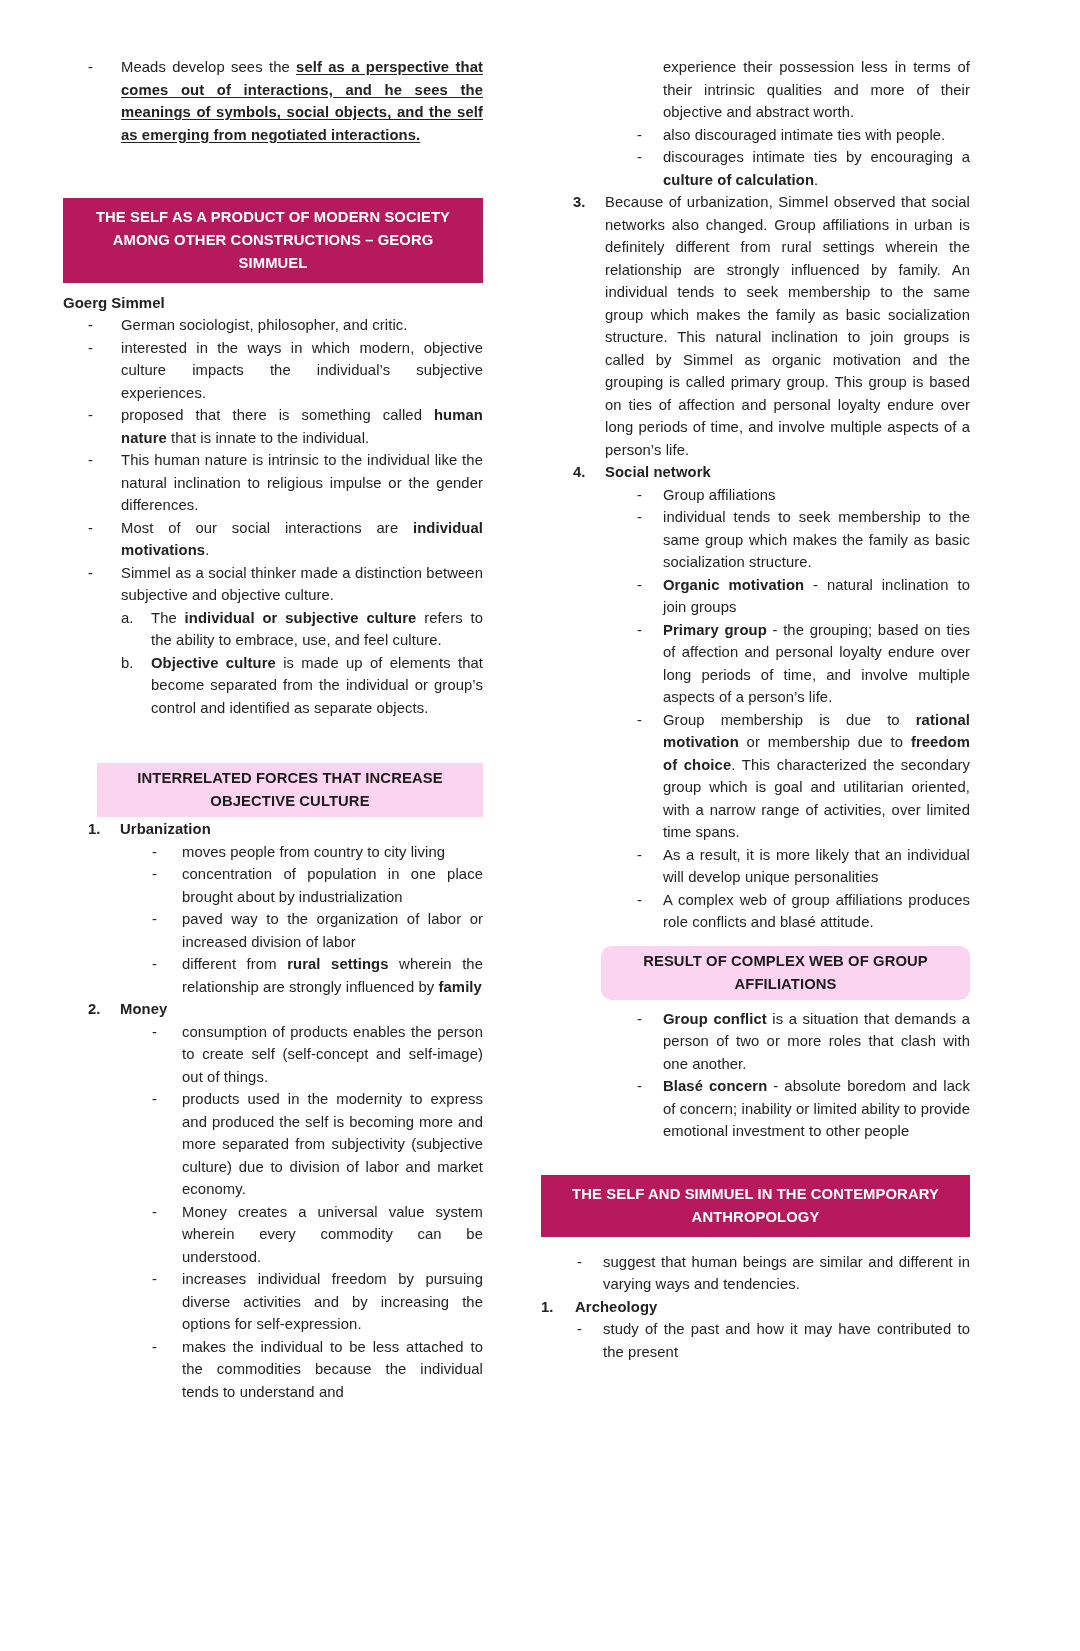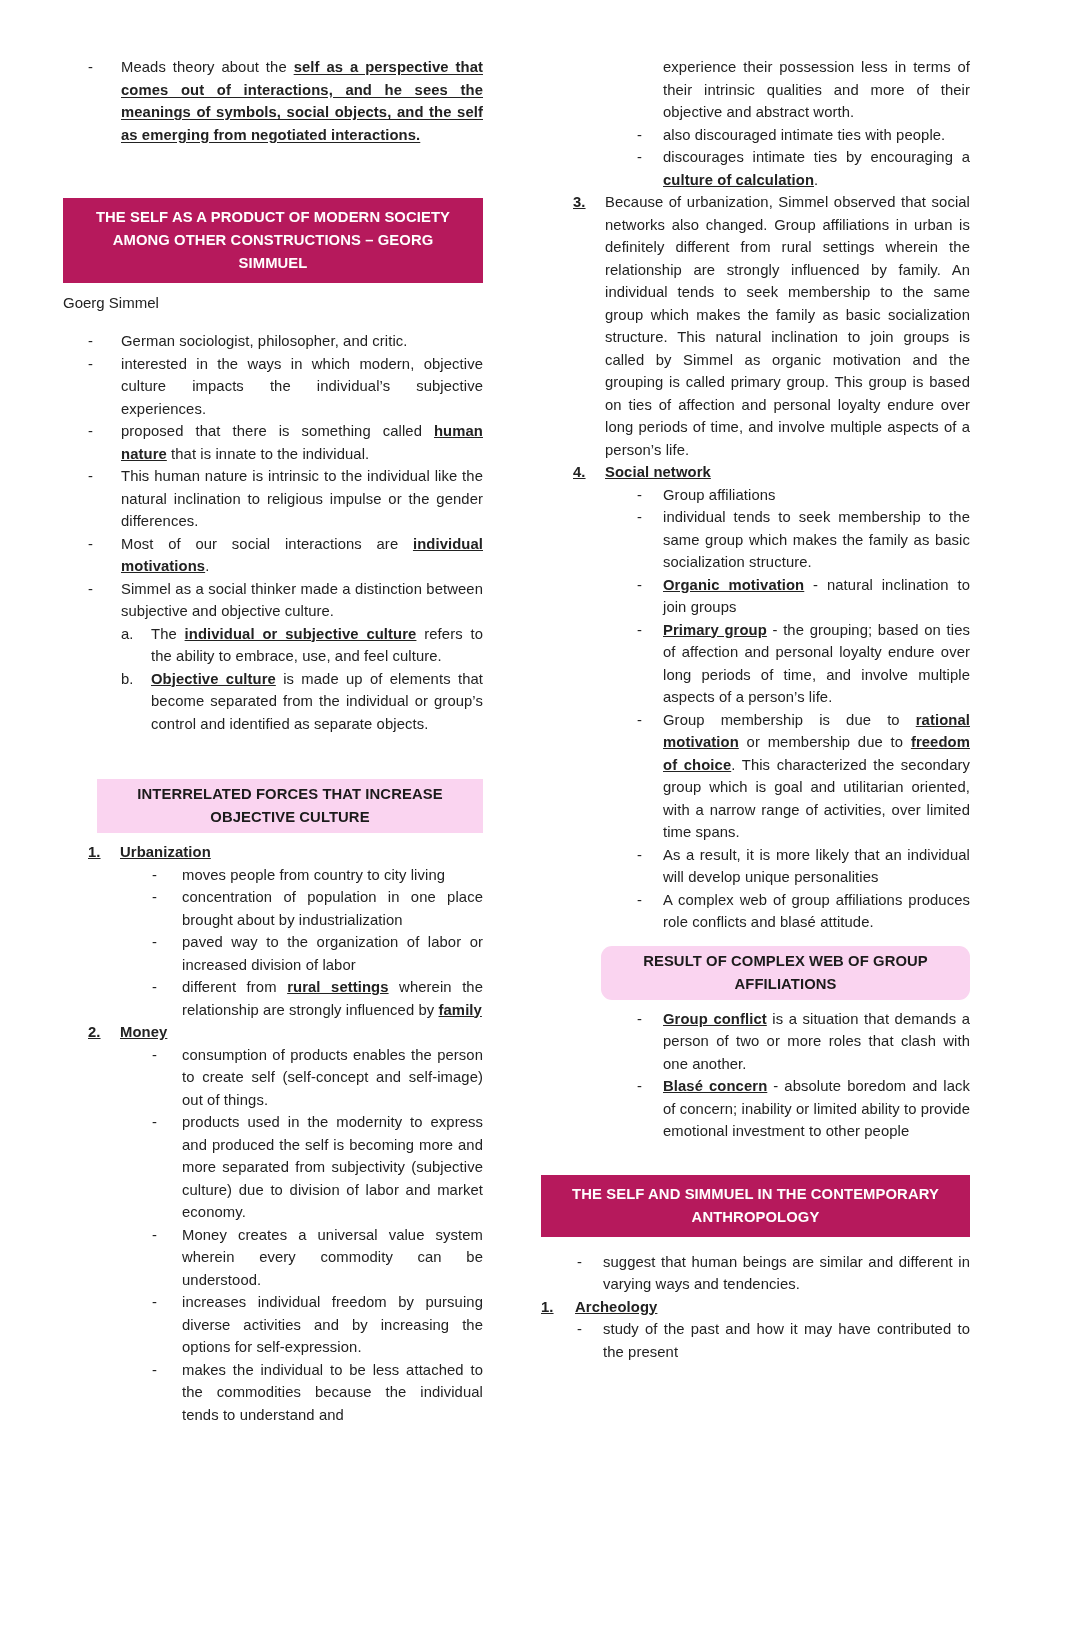--- a/index.html
+++ b/index.html
@@ -18,49 +18,49 @@
   }
   .col { flex:none; }
   #col-left  { width:420px; }
   #col-right { width:429px; }
 
   .list { font-size:14.8px; line-height:22.5px; letter-spacing:0.1px; }
   .item { display:flex; }
   .marker { flex:0 0 auto; }
   .body { flex:1 1 auto; text-align:justify; }
 
-  .b { font-weight:bold;text-decoration:underline; }
+  .b { font-weight:bold; }
   .u { text-decoration:underline; text-underline-offset:2px; }
 
   .hdr {
     font-weight:bold; text-align:center;
     font-size:14.8px; line-height:23px; letter-spacing:0.1px;
   }
   .hdr-dark {
     background:var(--dark-bg,#b6195c); color:var(--dark-fg,#ffffff);
     padding:8px 28px; margin-top:48px;
   }
   .hdr-light {
     background:var(--light-bg,#fad4f0); color:var(--light-fg,#1b1b1b);
-    padding:4px 12px; margin-top:44px; margin-bottom:8px;
+    padding:4px 12px; margin-top:44px; margin-bottom:1px;
   }
   .label {
-    font-weight:normal; font-size:15px; line-height:23px;
-    margin:8px 0 16px;
+    font-weight:bold; font-size:15px; line-height:23px;
+    margin:8px 0 0;
   }
 </style>
 </head>
 <body>
 
 <div class="page">
   <div class="col" id="col-left">
       <div class="list" style="margin-left: 25px;">
         <div class="item">
           <span class="marker" style="width: 33px;">-</span>
-          <div class="body"><span>Meads theory about the </span><span class="b u">self as a perspective that comes out of interactions, and he sees the meanings of symbols, social objects, and the self as emerging from negotiated interactions.</span></div>
+          <div class="body"><span>Meads develop sees the </span><span class="b u">self as a perspective that comes out of interactions, and he sees the meanings of symbols, social objects, and the self as emerging from negotiated interactions.</span></div>
         </div>
       </div>
       <div class="hdr hdr-dark" style="margin-top: 52px;">THE SELF AS A PRODUCT OF MODERN SOCIETY AMONG OTHER CONSTRUCTIONS – GEORG SIMMUEL</div>
       <div class="label">Goerg Simmel</div>
       <div class="list" style="margin-left: 25px;">
         <div class="item">
           <span class="marker" style="width: 33px;">-</span>
           <div class="body"><span>German sociologist, philosopher, and critic.</span></div>
         </div>
         <div class="item">

